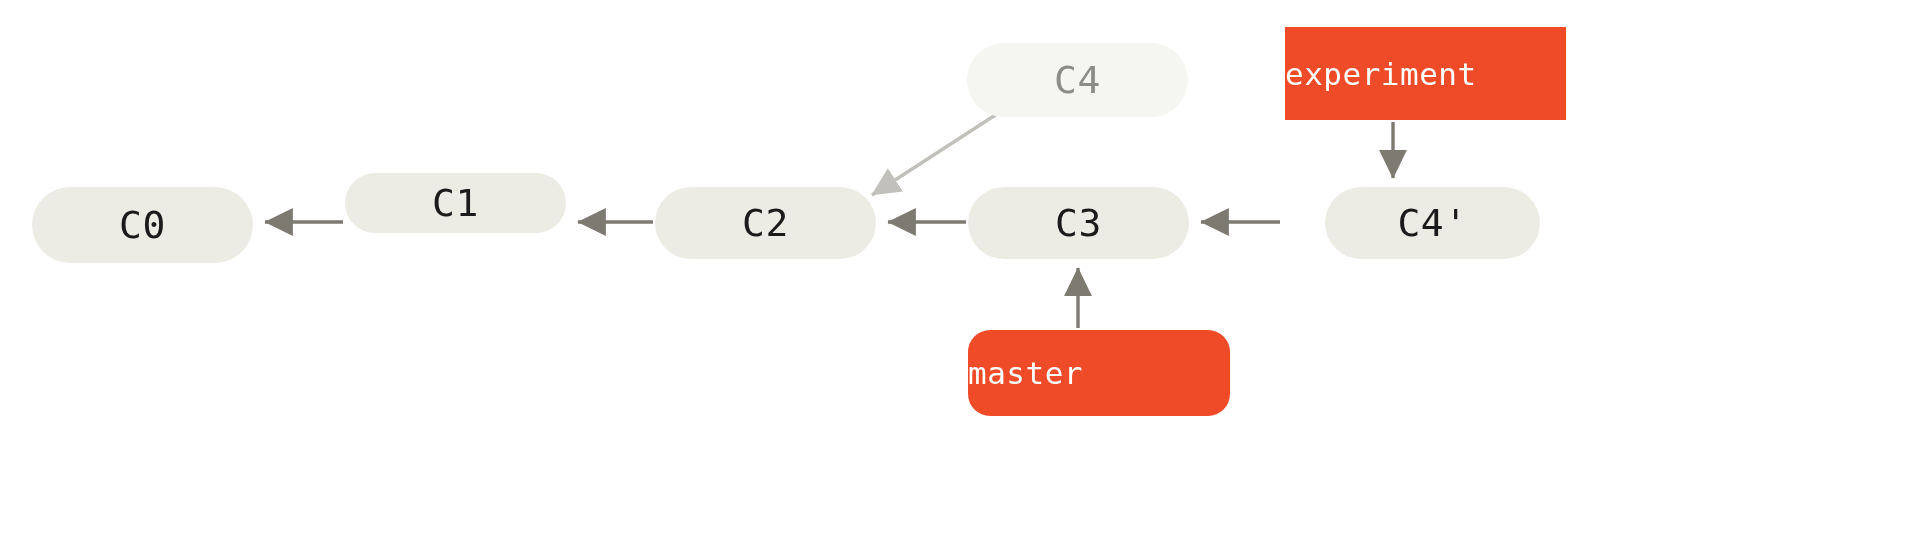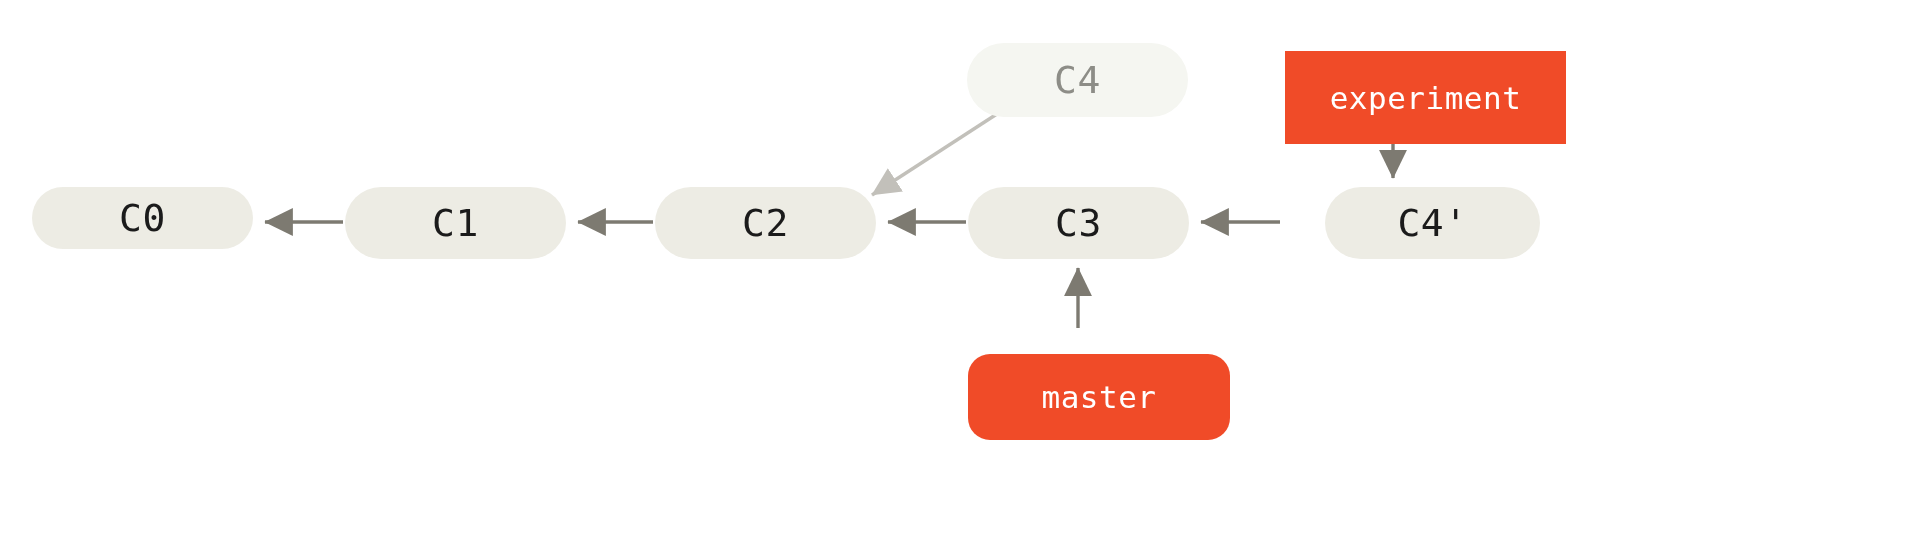--- a/index.html
+++ b/index.html
@@ -44,28 +44,27 @@
   .commit.faded {
     background: #f5f6f1;
     color: #8d8d87;
   }
   .branch-label {
     position: absolute;
     box-sizing: border-box;
     background: #f04b28;
     display: flex;
     align-items: center;
-    justify-content: center;
+    justify-content: flex-start;
     color: #ffffff;
     font-family: "DejaVu Sans Mono", "Liberation Mono", monospace;
     font-size: 31px;
     letter-spacing: 0.5px;
     white-space: nowrap;
     z-index: 3;
-    margin-top: 24px;
   }
 </style>
 </head>
 <body>
 
 <div id="canvas">
 
   <svg id="edges" viewBox="0 0 1923 540" width="1923" height="540" xmlns="http://www.w3.org/2000/svg">
     <defs>
       <marker id="arrow-dark" markerWidth="9" markerHeight="9" refX="8.2" refY="4.5" orient="auto" markerUnits="strokeWidth">
@@ -98,25 +97,25 @@
 
     <g>
       <line x1="1393" y1="122" x2="1393" y2="178" stroke="#7d7a71" stroke-width="3.4" marker-end="url(#arrow-dark)"></line>
     </g>
 
     <g>
       <line x1="1078" y1="328" x2="1078" y2="268" stroke="#7d7a71" stroke-width="3.4" marker-end="url(#arrow-dark)"></line>
     </g>
   </svg>
 
-  <div class="commit" style="left:32px; top:187px; width:221px; height:62px;">
+  <div class="commit" style="left:32px; top:187px; width:221px; height:76px;">
     <span>C0</span>
   </div>
 
-  <div class="commit" style="left:345px; top:187px; width:221px; height:72px;">
+  <div class="commit" style="left:345px; top:173px; width:221px; height:60px;">
     <span>C1</span>
   </div>
 
   <div class="commit" style="left:655px; top:187px; width:221px; height:72px;">
     <span>C2</span>
   </div>
 
   <div class="commit" style="left:968px; top:187px; width:221px; height:72px;">
     <span>C3</span>
   </div>

